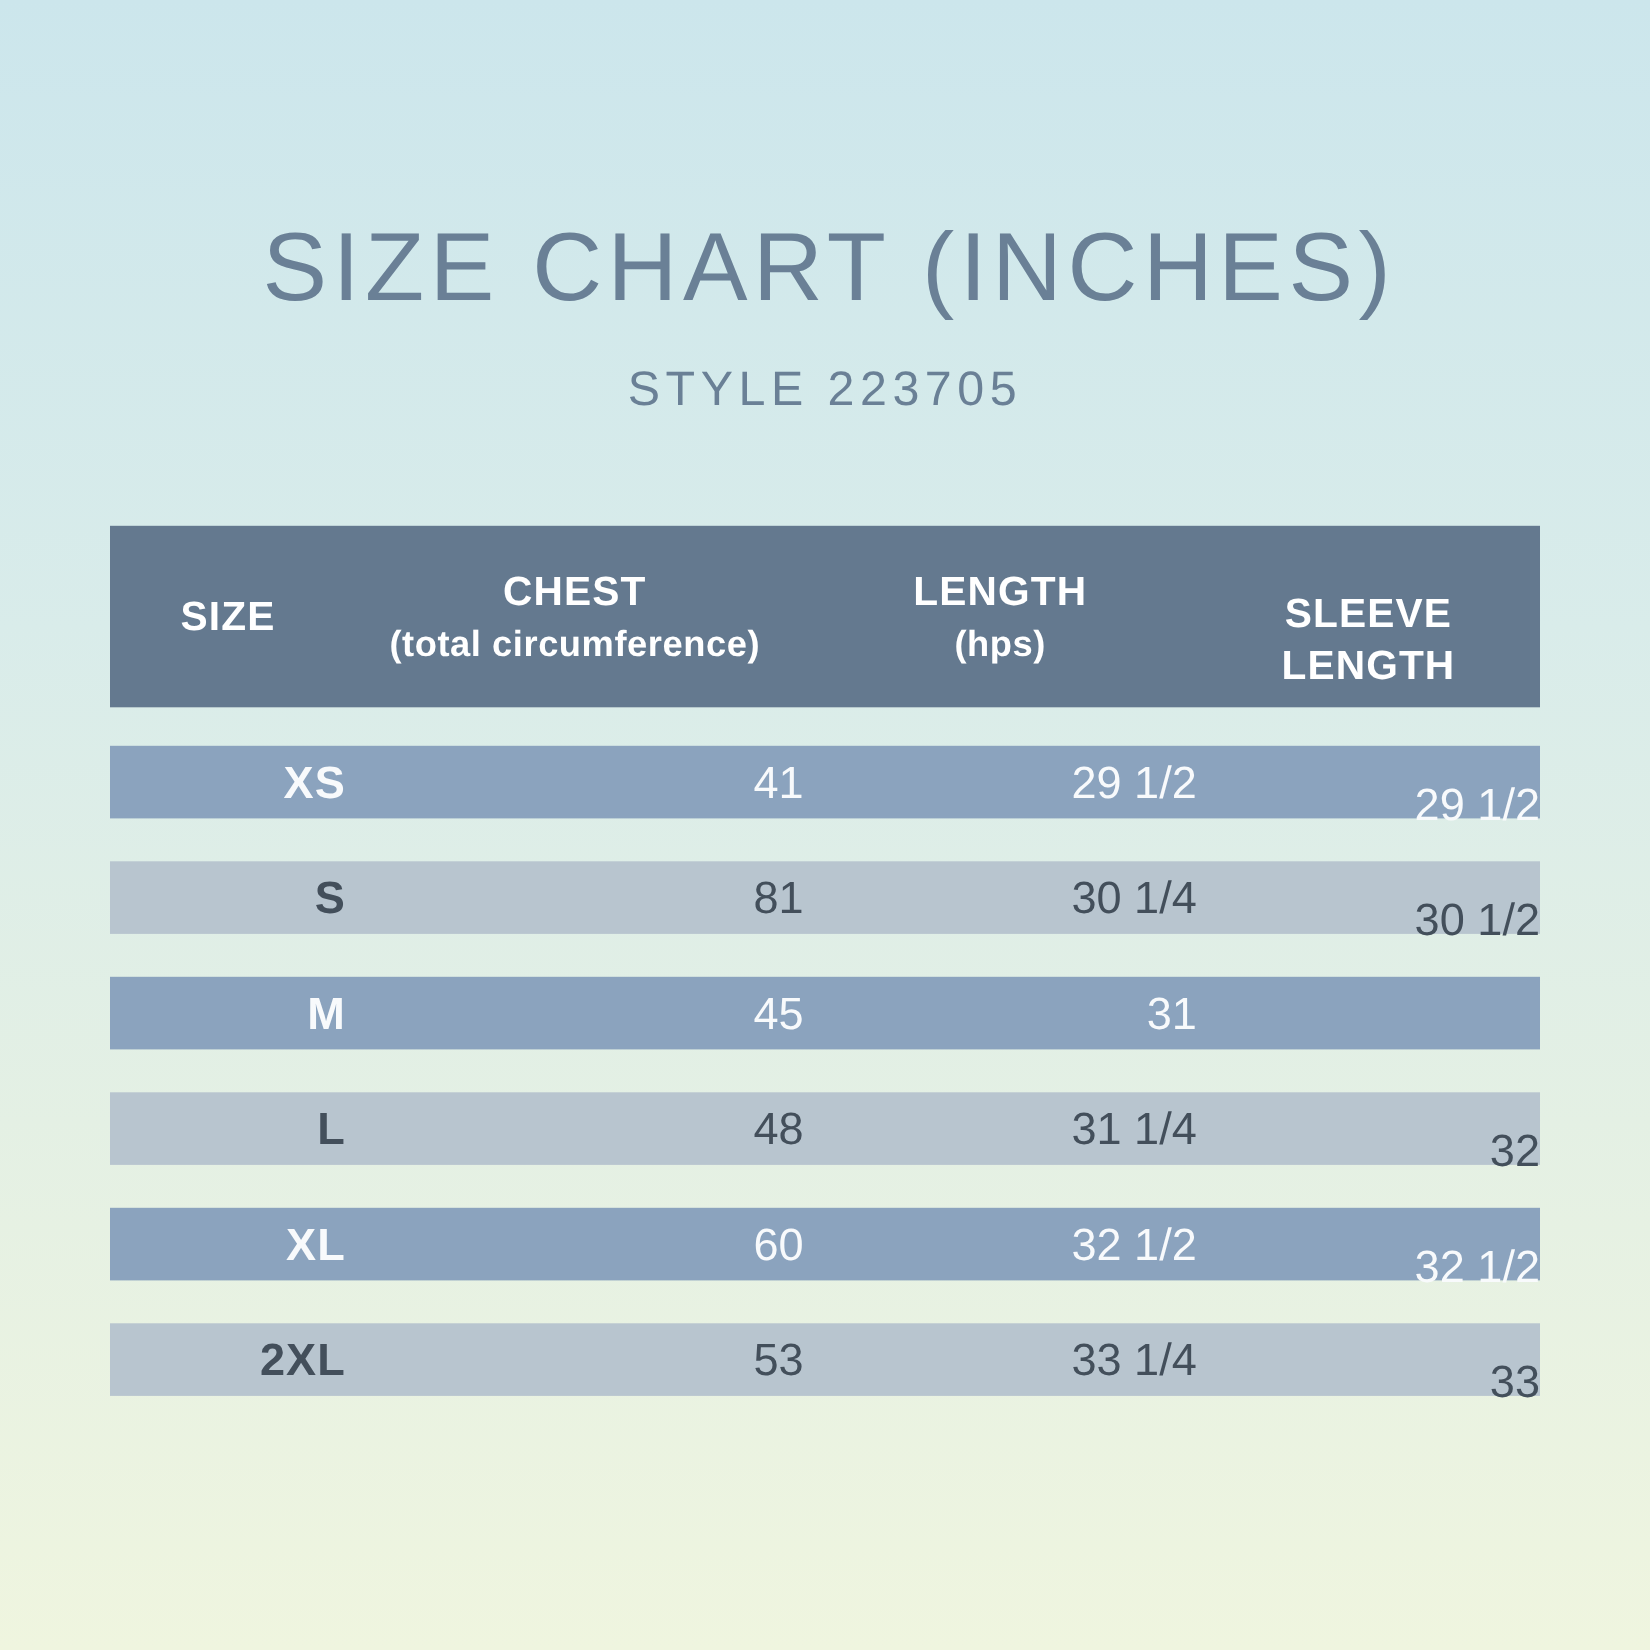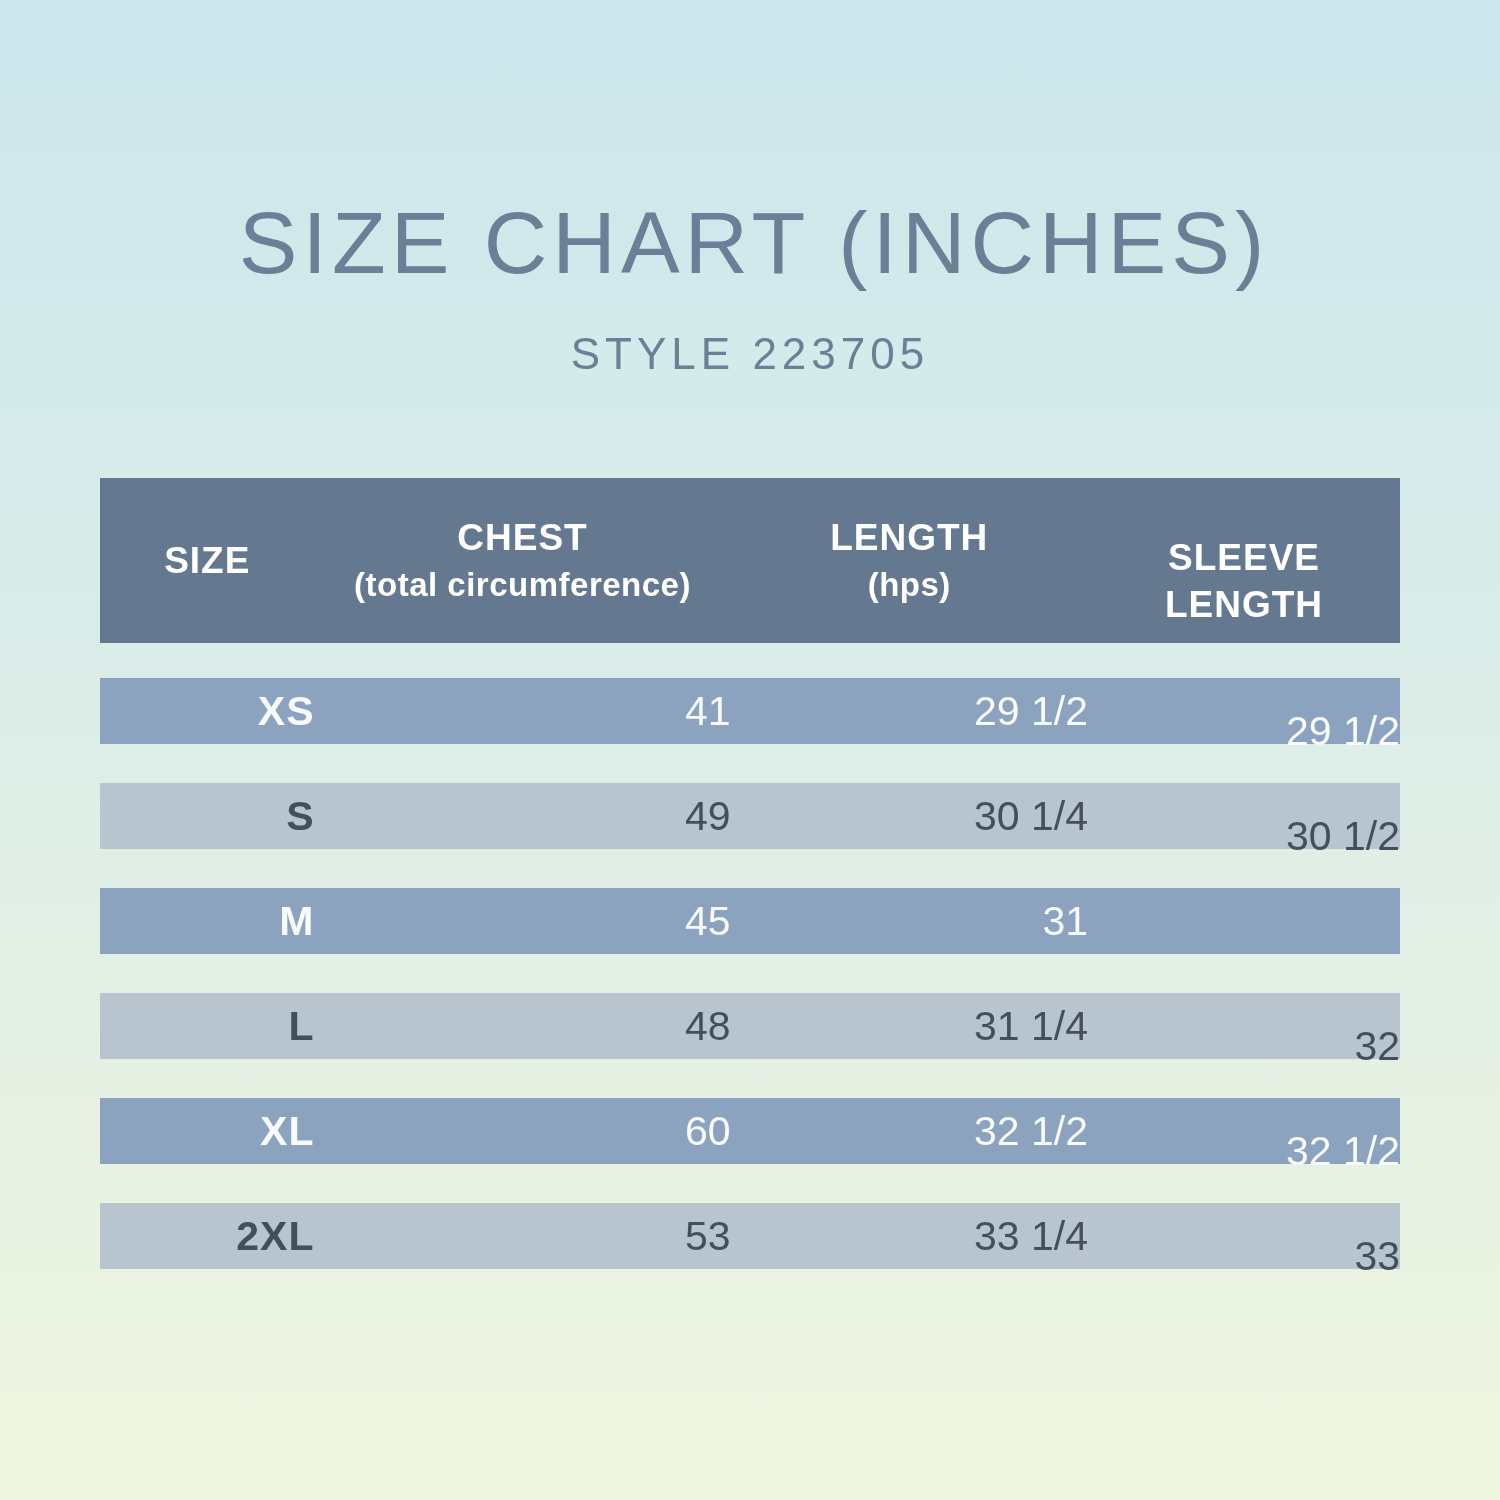--- a/index.html
+++ b/index.html
@@ -87,21 +87,21 @@
     <div id="tbody">
   <div class="tr row-dark">
     <div class="td col-size size-label">XS</div>
     <div class="td col-chest">41</div>
     <div class="td col-length">29 1/2</div>
     <div class="td col-sleeve">29 1/2</div>
   </div>
 
   <div class="tr row-light">
     <div class="td col-size size-label">S</div>
-    <div class="td col-chest">49</div>
+    <div class="td col-chest">81</div>
     <div class="td col-length">30 1/4</div>
     <div class="td col-sleeve">30 1/2</div>
   </div>
 
   <div class="tr row-dark">
     <div class="td col-size size-label">M</div>
     <div class="td col-chest">45</div>
     <div class="td col-length">31</div>
   </div>
 

